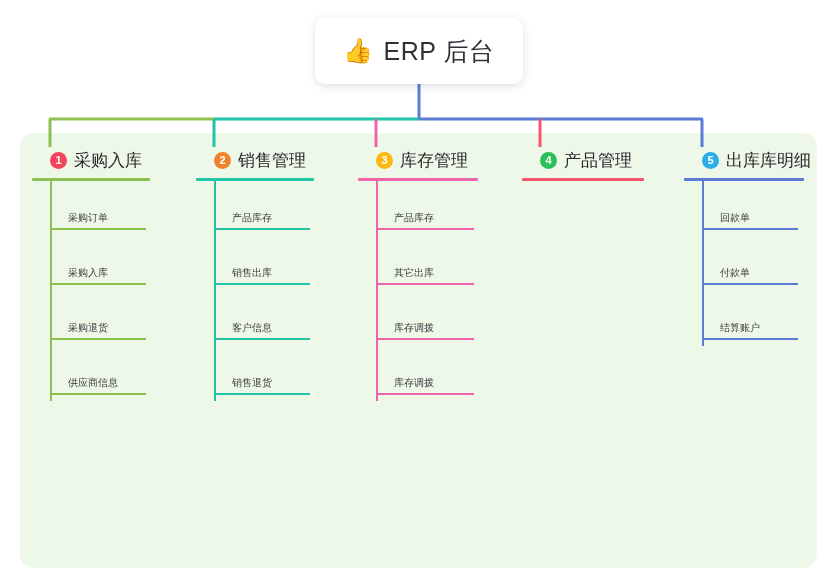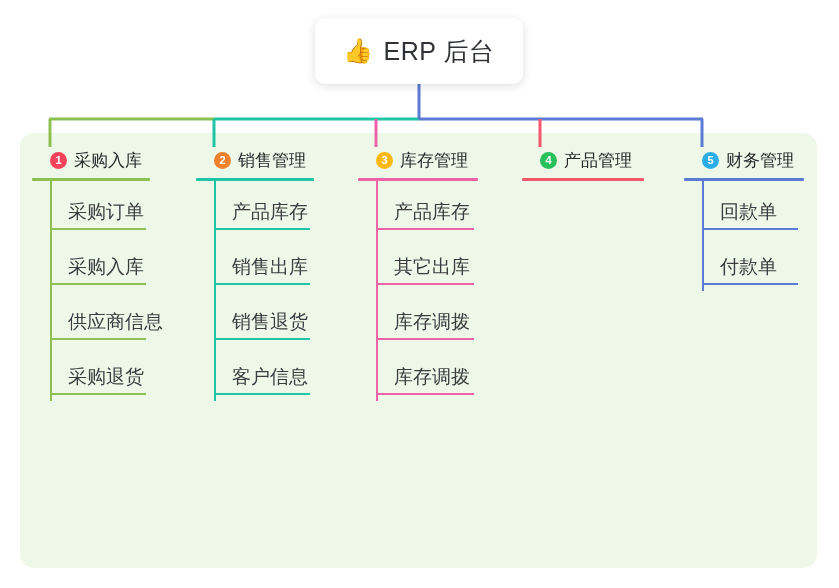--- a/index.html
+++ b/index.html
@@ -119,21 +119,21 @@
   }
   .item {
     position: relative;
     height: 55px;
     box-sizing: border-box;
   }
   .item-label {
     position: absolute;
     left: 36px;
     bottom: 11px;
-    font-size: 19px;
+    font-size: 10px;
     color: #3a3c40;
     white-space: nowrap;
   }
   .item-rule {
     position: absolute;
     left: 18px;
     bottom: 6px;
     height: 2px;
   }
 </style>
@@ -176,25 +176,25 @@
           <div class="spine" style="background: rgb(140, 193, 82);"></div>
           <div class="item">
             <span class="item-label">采购订单</span>
             <div class="item-rule" style="background: rgb(140, 193, 82); width: 96px;"></div>
           </div>
           <div class="item">
             <span class="item-label">采购入库</span>
             <div class="item-rule" style="background: rgb(140, 193, 82); width: 96px;"></div>
           </div>
           <div class="item">
+            <span class="item-label">采购退货</span>
+            <div class="item-rule" style="background: rgb(140, 193, 82); width: 96px;"></div>
+          </div>
+          <div class="item">
             <span class="item-label">供应商信息</span>
-            <div class="item-rule" style="background: rgb(140, 193, 82); width: 96px;"></div>
-          </div>
-          <div class="item">
-            <span class="item-label">采购退货</span>
             <div class="item-rule" style="background: rgb(140, 193, 82); width: 96px;"></div>
           </div>
         </div>
       </div>
       <div class="column" style="left: 196px; top: 148px; width: 118px;">
         <div class="col-head">
           <span class="badge" style="background: rgb(240, 130, 45);">2</span>
           <span class="col-title">销售管理</span>
         </div>
         <div class="head-rule" style="background: rgb(31, 197, 164); width: 118px;"></div>
@@ -202,25 +202,25 @@
           <div class="spine" style="background: rgb(31, 197, 164);"></div>
           <div class="item">
             <span class="item-label">产品库存</span>
             <div class="item-rule" style="background: rgb(31, 197, 164); width: 96px;"></div>
           </div>
           <div class="item">
             <span class="item-label">销售出库</span>
             <div class="item-rule" style="background: rgb(31, 197, 164); width: 96px;"></div>
           </div>
           <div class="item">
+            <span class="item-label">客户信息</span>
+            <div class="item-rule" style="background: rgb(31, 197, 164); width: 96px;"></div>
+          </div>
+          <div class="item">
             <span class="item-label">销售退货</span>
-            <div class="item-rule" style="background: rgb(31, 197, 164); width: 96px;"></div>
-          </div>
-          <div class="item">
-            <span class="item-label">客户信息</span>
             <div class="item-rule" style="background: rgb(31, 197, 164); width: 96px;"></div>
           </div>
         </div>
       </div>
       <div class="column" style="left: 358px; top: 148px; width: 120px;">
         <div class="col-head">
           <span class="badge" style="background: rgb(252, 183, 19);">3</span>
           <span class="col-title">库存管理</span>
         </div>
         <div class="head-rule" style="background: rgb(239, 99, 168); width: 120px;"></div>
@@ -247,30 +247,34 @@
       <div class="column" style="left: 522px; top: 148px; width: 122px;">
         <div class="col-head">
           <span class="badge" style="background: rgb(39, 192, 90);">4</span>
           <span class="col-title">产品管理</span>
         </div>
         <div class="head-rule" style="background: rgb(244, 86, 107); width: 122px;"></div>
       </div>
       <div class="column" style="left: 684px; top: 148px; width: 120px;">
         <div class="col-head">
           <span class="badge" style="background: rgb(43, 174, 232);">5</span>
-          <span class="col-title">财务管理</span>
+          <span class="col-title">出库库明细</span>
         </div>
         <div class="head-rule" style="background: rgb(91, 123, 213); width: 120px;"></div>
         <div class="items">
           <div class="spine" style="background: rgb(91, 123, 213);"></div>
           <div class="item">
             <span class="item-label">回款单</span>
             <div class="item-rule" style="background: rgb(91, 123, 213); width: 96px;"></div>
           </div>
           <div class="item">
             <span class="item-label">付款单</span>
             <div class="item-rule" style="background: rgb(91, 123, 213); width: 96px;"></div>
           </div>
+          <div class="item">
+            <span class="item-label">结算账户</span>
+            <div class="item-rule" style="background: rgb(91, 123, 213); width: 96px;"></div>
+          </div>
         </div>
       </div>
     </div>
 
 </div>
 
 </body></html>

